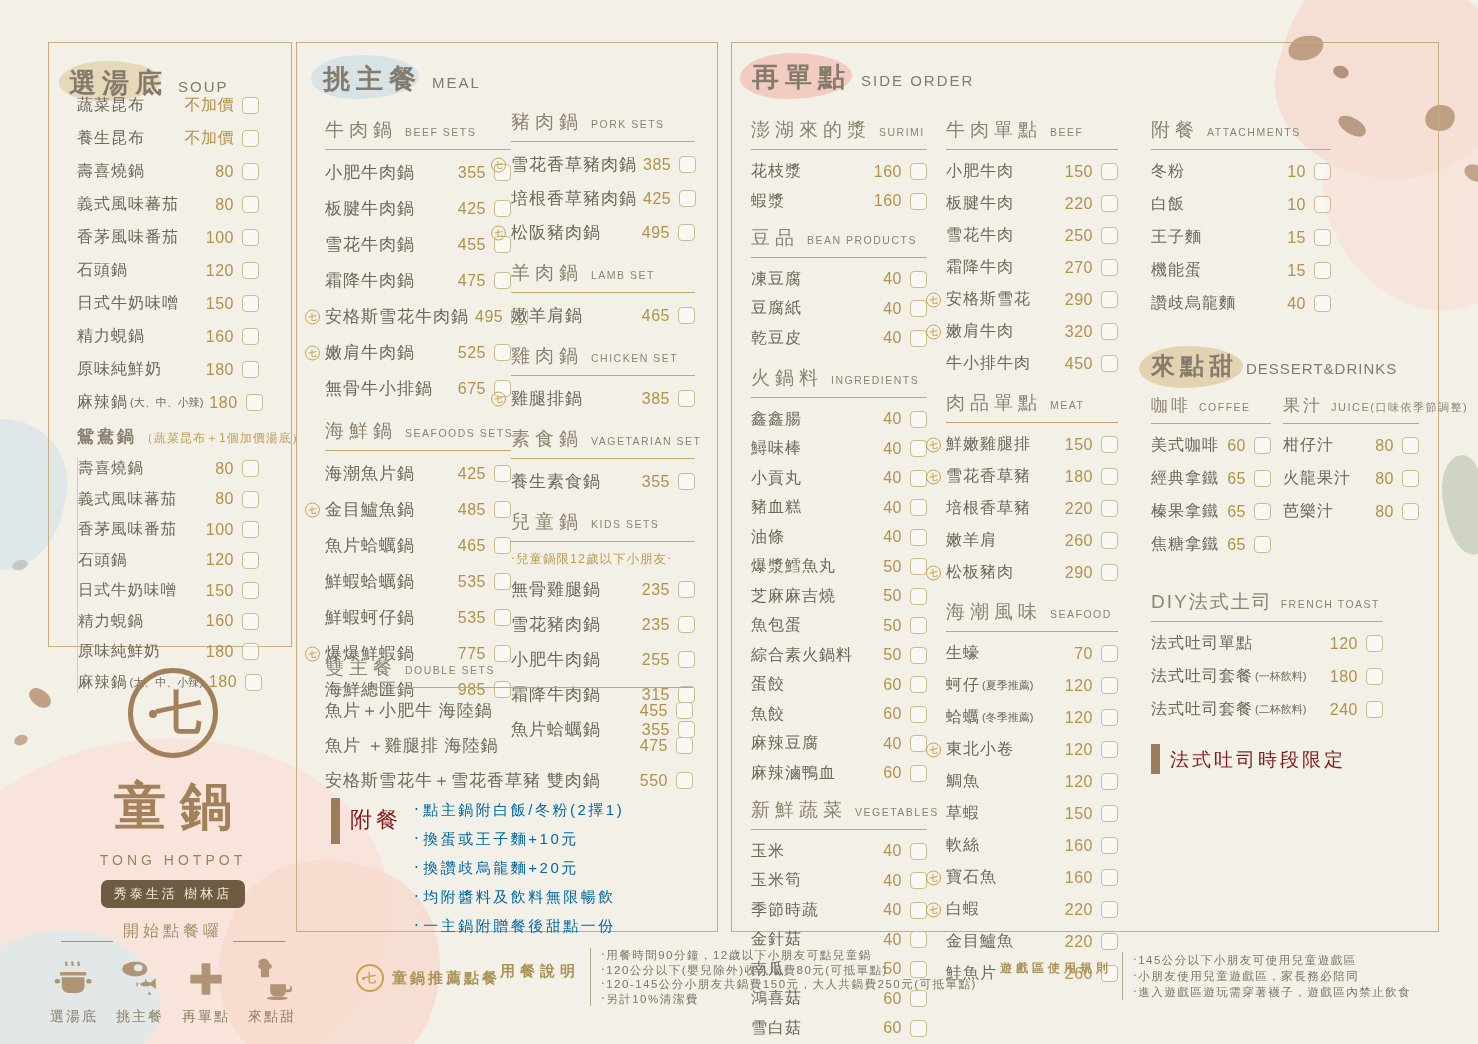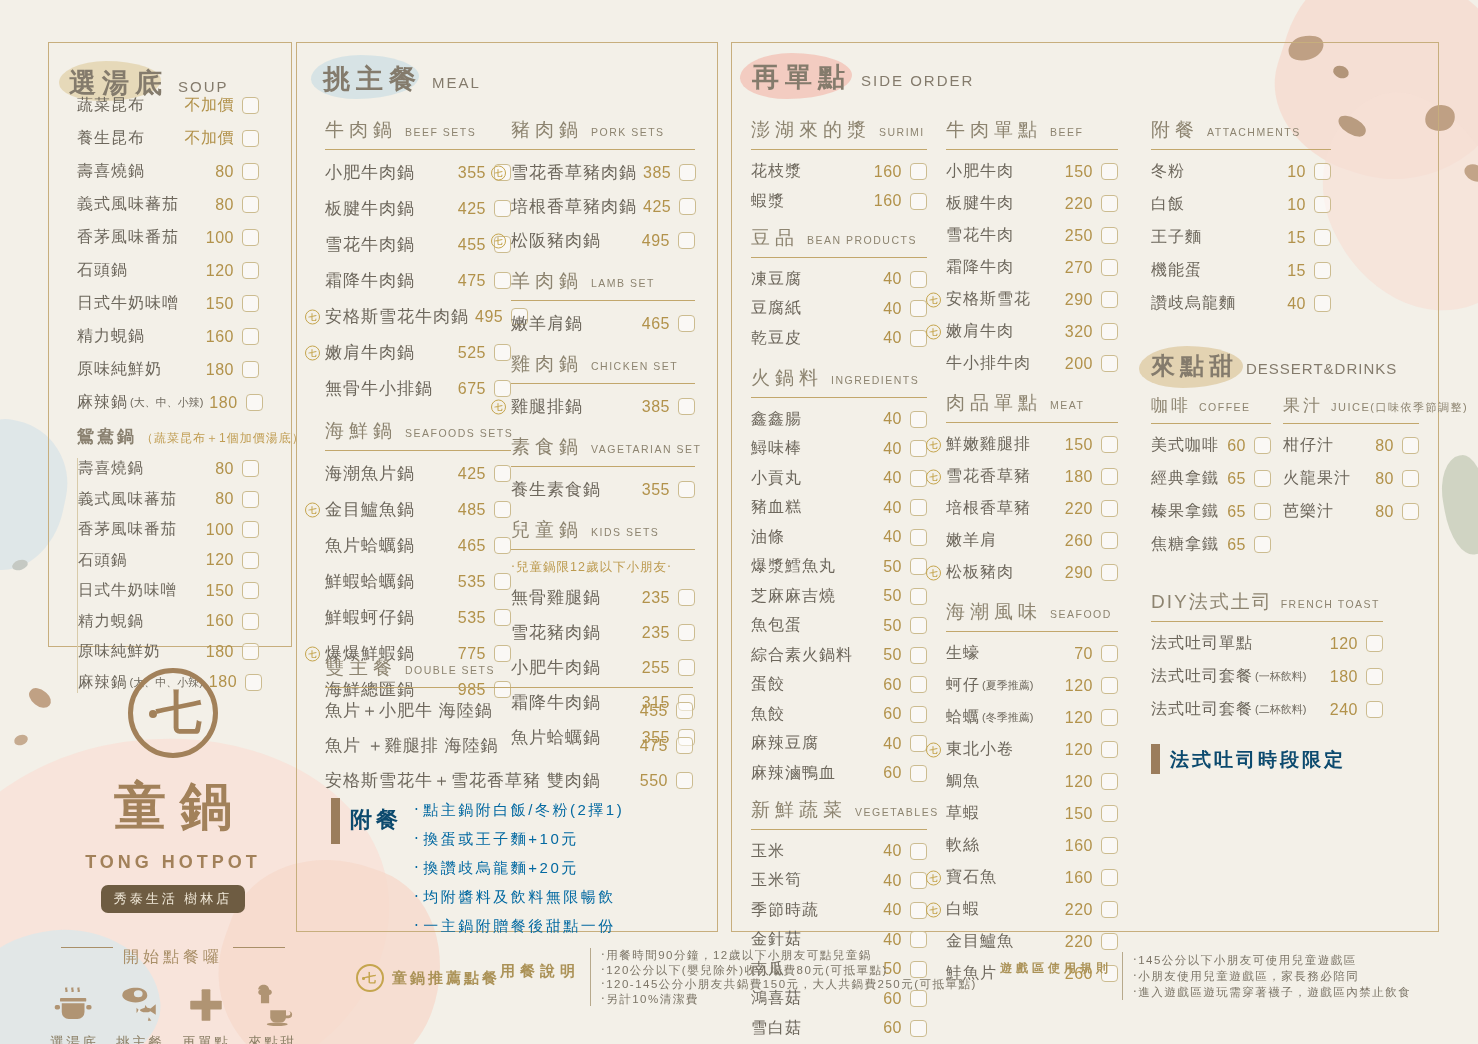--- a/index.html
+++ b/index.html
@@ -55,40 +55,40 @@
   .duo-h{display:flex;align-items:baseline;margin:10px 0 10px 0;white-space:nowrap}
   .duo-t{font-size:17px;color:#8a8170;letter-spacing:3px;font-weight:bold}
   .duo-n{font-size:12px;color:#c09d52;margin-left:4px;letter-spacing:1px}
   .duo-items{margin-left:17px;padding-left:9px;border-left:1px solid #d8cbaa}
   .duo-items .row{margin-bottom:9.5px;font-size:15.5px}
   
   .kids-note{font-size:12.5px;color:#bd9b50;letter-spacing:1px;margin:-2px 0 10px 0;white-space:nowrap}
   
   .note-block{display:flex;align-items:flex-start}
   .note-bar{flex:none;width:9px;height:46px;background:#9b7d5c;margin-right:10px;margin-top:3px}
-  .nb-title{flex:none;font-size:22px;color:#0c4a6e;letter-spacing:4px;font-weight:bold;margin-right:12px;margin-top:10px}
+  .nb-title{flex:none;font-size:22px;color:#7f1d1d;letter-spacing:4px;font-weight:normal;margin-right:12px;margin-top:10px}
   ul.nb-lines{list-style:none;margin:0;padding:0}
   .nb-line{font-size:15px;color:#0369a1;letter-spacing:2.5px;line-height:29px;white-space:nowrap}
   .nb-line .blt{margin-right:2px}
   .toast-note .note-bar{height:30px;margin-top:0}
   .toast-note-wrap .nb-title{font-size:19px;margin-top:3px;letter-spacing:3px}
   .toast-lines .nb-line{font-size:14.5px;line-height:21px;letter-spacing:1.5px;color:#77705f}
   
   .drk-cols{display:flex;margin-top:12px}
   
   .logo-wrap{display:flex;flex-direction:column;align-items:center}
   .logo-circle{width:80px;height:80px;border:5px solid #a2815a;border-radius:50%;
                display:flex;align-items:center;justify-content:center;position:relative}
   .logo-circle .dot{position:absolute;left:16px;top:37px;width:8px;height:8px;border-radius:50%;background:#a2815a}
   .logo-circle .glyph{font-size:46px;color:#a2815a;font-weight:bold;margin-left:12px}
   .brand-zh{font-size:52px;font-weight:bold;color:#a2815a;letter-spacing:14px;margin:14px 0 0 14px}
-  .brand-en{font-size:18px;color:#a2815a;letter-spacing:4px;margin-top:10px;font-weight:bold}
+  .brand-en{font-size:14px;color:#a2815a;letter-spacing:4px;margin-top:10px;font-weight:normal}
   .store-badge{margin-top:12px;background:#6e5c42;color:#f0e8d8;font-size:13px;
                letter-spacing:3px;padding:5px 13px;border-radius:7px}
-  .start-row{display:flex;align-items:flex-start;gap:10px;margin-top:34px;color:#a98f68}
+  .start-row{display:flex;align-items:flex-end;gap:10px;margin-top:13px;color:#a98f68}
   .start-dash{width:52px;border-top:1.5px solid #a98f68}
   .start-txt{font-size:16px;letter-spacing:4px;white-space:nowrap}
   .steps{display:flex;gap:14px;margin-top:16px}
   .step{display:flex;flex-direction:column;align-items:center;width:52px}
   .step svg{width:42px;height:42px}
   .step-lb{font-size:14px;color:#8d8168;letter-spacing:2px;margin-top:8px;white-space:nowrap}
   
   .legend{display:flex;align-items:center;gap:8px;white-space:nowrap}
   .legend .mini-logo{width:24px;height:24px;border:2px solid #c5a54e;border-radius:50%;
       color:#c5a54e;display:flex;align-items:center;justify-content:center;font-size:12px;font-weight:bold;position:relative}
@@ -405,21 +405,21 @@
 
             <span class="nm">海鮮總匯鍋</span>
 
             <span class="pr">985</span>
             <span class="cb"></span>
           </li>
         </ul>
     </div>
   </div>
 
-  <div class="abs colB" style="left:214px;top:74px;width:184px">
+  <div class="abs colB" style="left:214px;top:66px;width:184px">
     <div>
       <div class="sec-h">
         <span class="sec-zh">豬肉鍋</span>
         <span class="sec-en">PORK SETS</span>
       </div>
       <ul class="items">
 
           <li class="row">
             <span class="rec">七</span>
             <span class="nm">雪花香草豬肉鍋</span>
@@ -813,21 +813,21 @@
           <li class="row">
             <span class="rec">七</span>
             <span class="nm">嫩肩牛肉</span>
             <span class="pr">320</span>
             <span class="cb"></span>
           </li>
 
           <li class="row">
 
             <span class="nm">牛小排牛肉</span>
-            <span class="pr">200</span>
+            <span class="pr">450</span>
             <span class="cb"></span>
           </li>
         </ul>
     </div>
     <div style="margin-top:16px">
       <div class="sec-h">
         <span class="sec-zh">肉品單點</span>
         <span class="sec-en">MEAT</span>
       </div>
       <ul class="items">

